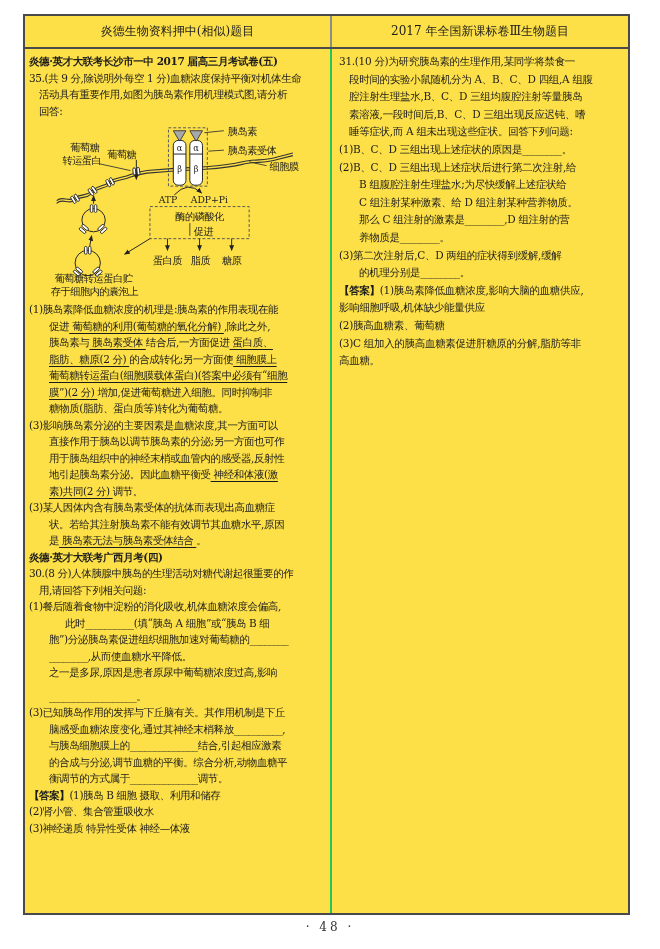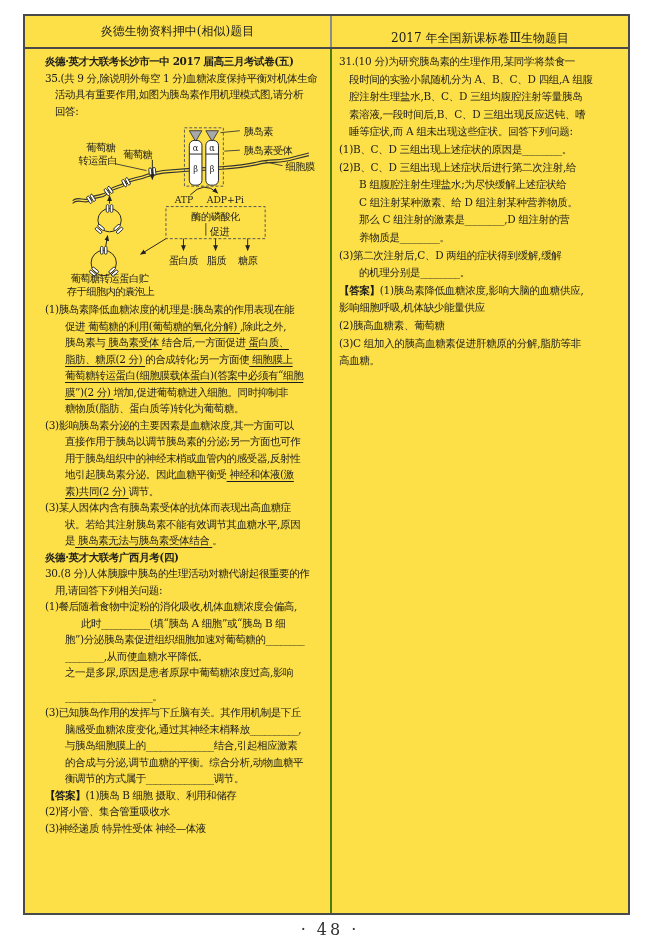--- a/index.html
+++ b/index.html
@@ -4,42 +4,42 @@
 <style>
   html,body{margin:0;padding:0;background:#ffffff;}
   body{width:660px;height:949px;position:relative;overflow:hidden;
        font-family:"DejaVu Serif","Liberation Serif",serif;color:#1c1c1c;}
   .sheet{position:absolute;left:23px;top:14px;width:607px;height:901px;
          border:2px solid #4a4a4a;box-sizing:border-box;background:#fde047;}
   .hdr{display:flex;height:33px;border-bottom:2px solid #4a4a4a;box-sizing:border-box;}
   .hdr-cell{display:flex;align-items:center;justify-content:center;
             font-size:12px;box-sizing:border-box;}
   .hdr-l{width:307px;border-right:2px solid #8c8c8c;}
-  .hdr-r{flex:1;align-items:flex-end;}
+  .hdr-r{flex:1;}
   .cols{display:flex;height:864px;box-sizing:border-box;}
   .col{box-sizing:border-box;overflow:hidden;padding-top:4px;}
-  .col-l{width:307px;border-right:2px solid #4d7c0f;padding-left:20px;padding-right:3px;}
+  .col-l{width:307px;border-right:2px solid #22c55e;padding-left:4px;padding-right:3px;}
   .col-r{flex:1;padding-left:7px;padding-right:4px;}
   .col-l .ln{font-size:10.5px;line-height:16.5px;letter-spacing:-0.4px;white-space:nowrap;}
   .col-r .ln{font-size:10.5px;line-height:17.6px;letter-spacing:-0.3px;white-space:nowrap;}
   .ln.b{font-weight:bold;}
   .ln.c1{padding-left:10px;}
   .ln.c2{padding-left:20px;}
   .ln.c3{padding-left:36px;}
   .ln.gap{}
   .ln.gap-s{margin-top:7px;}
   .u{text-decoration:underline;text-underline-offset:2.5px;}
   .bseg{font-weight:bold;}
   .diagram-wrap{margin:0 0 2px 14px;height:180px;}
   svg text{font-family:"DejaVu Serif","Liberation Serif",serif;fill:#1c1c1c;}
   .dg-label{font-size:10.5px;letter-spacing:-0.5px;}
   .dg-latin{font-size:9.5px;font-family:"DejaVu Serif","Liberation Serif",serif;}
   .dg-small{font-size:8.5px;}
   .pageno{position:absolute;left:0;top:920px;width:100%;text-align:center;
-          font-size:16px;letter-spacing:3px;color:#333;}
+          font-size:12px;letter-spacing:3px;color:#333;}
 </style>
 </head>
 <body>
 
 <div class="sheet">
   <div class="hdr">
     <div class="hdr-cell hdr-l">
       <span>炎德生物资料押中(相似)题目</span>
     </div>
     <div class="hdr-cell hdr-r">

